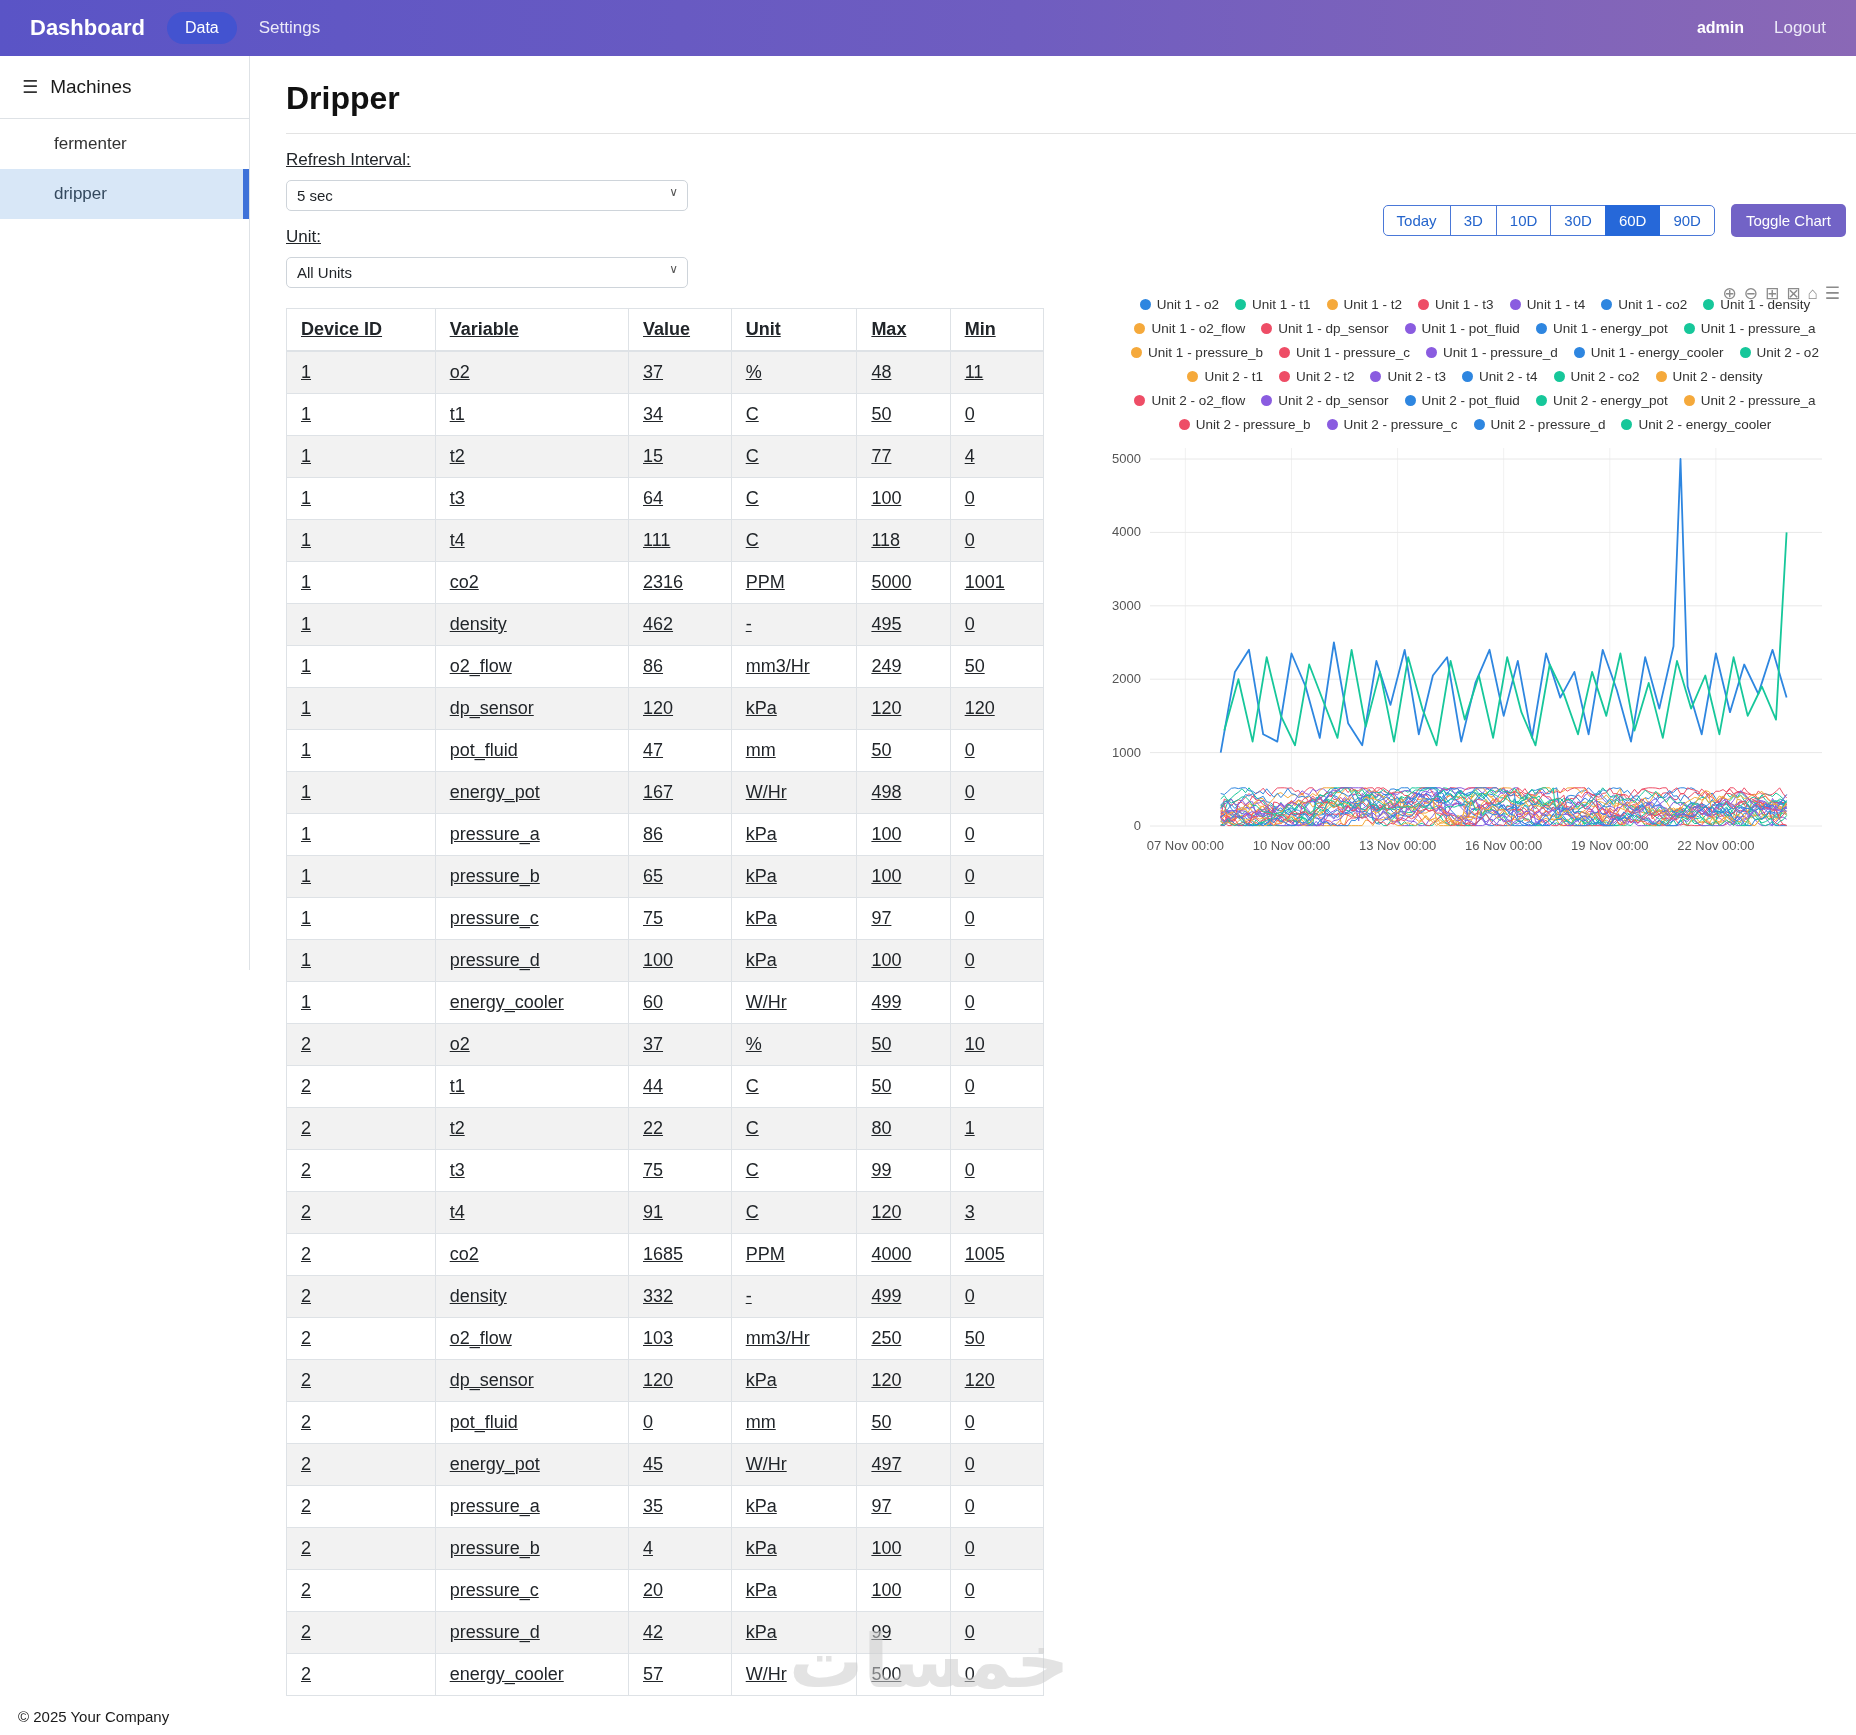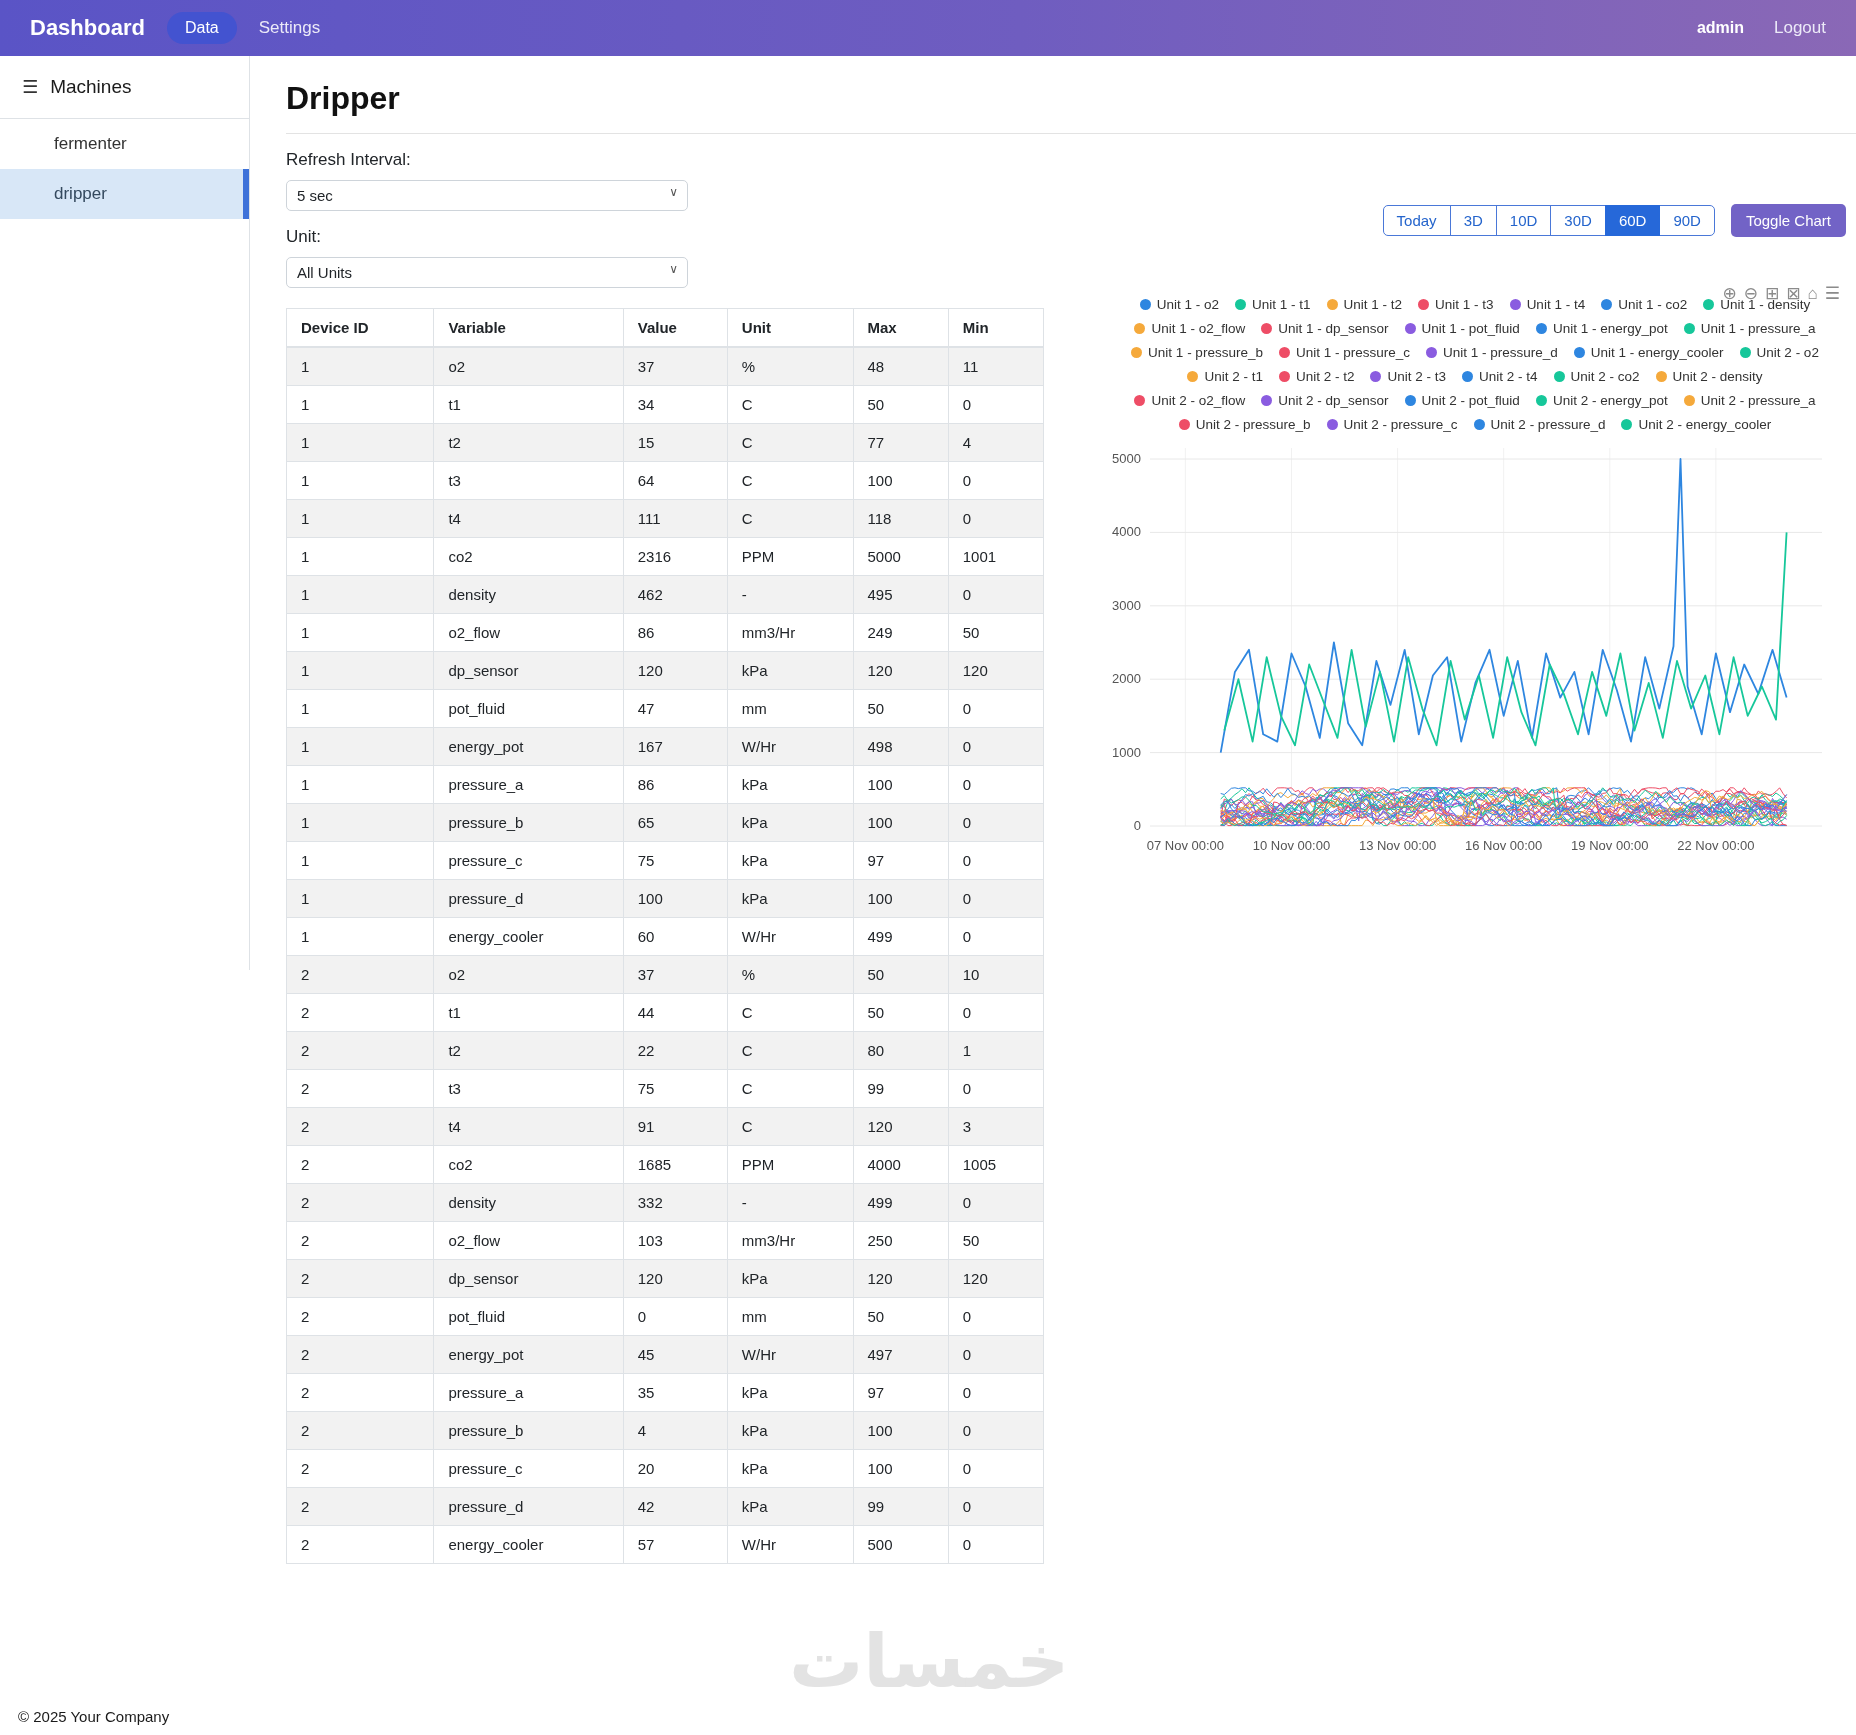--- a/index.html
+++ b/index.html
@@ -40,33 +40,33 @@
   }
   .side-item.active {
     background:#d8e7f7; color:#34495e; border-right:6px solid #3e72d9;
   }
   
   .main { flex:1; padding:24px 0 0 36px; position:relative; }
   .page-header { border-bottom:1px solid #e3e3e3; padding-bottom:16px; margin-right:16px; }
   .page-header h1 { margin:0; font-size:32px; font-weight:700; color:#111; }
   .columns { display:flex; justify-content:space-between; padding-right:34px; }
   
-  .left-col { width:818px; }
+  .left-col { width:818px;text-decoration:underline; }
   .field-label { font-size:17px; margin:16px 0 10px; color:#212529; }
   .select-wrap { position:relative; width:402px; }
   .select-wrap select {
     width:100%; height:31px; font-size:15px; padding:2px 28px 2px 10px;
     border:1px solid #ced4da; border-radius:5px; background:#fff; color:#212529;
     appearance:none; -webkit-appearance:none; -moz-appearance:none;
     font-family:"Liberation Sans","DejaVu Sans",sans-serif;
   }
   .chev {
     position:absolute; right:10px; top:5px; font-size:12px; color:#555; pointer-events:none;
   }
-  table.data-table { border-collapse:collapse; width:758px; margin-top:20px; font-size:15px; }
+  table.data-table { border-collapse:collapse; width:758px; margin-top:20px; font-size:18px; }
   .data-table th, .data-table td {
     border:1px solid #dee2e6; padding:10px 14px; text-align:left; color:#212529;
   }
   .data-table th { font-weight:700; border-bottom:2px solid #dee2e6; background:#fff; }
   .data-table tbody tr:nth-child(odd) { background:#f2f2f2; }
   
   .right-col { width:742px; }
   .toolbar { display:flex; justify-content:flex-end; align-items:center; gap:16px; margin-top:70px; }
   .btn-group { display:flex; }
   .range-btn {

